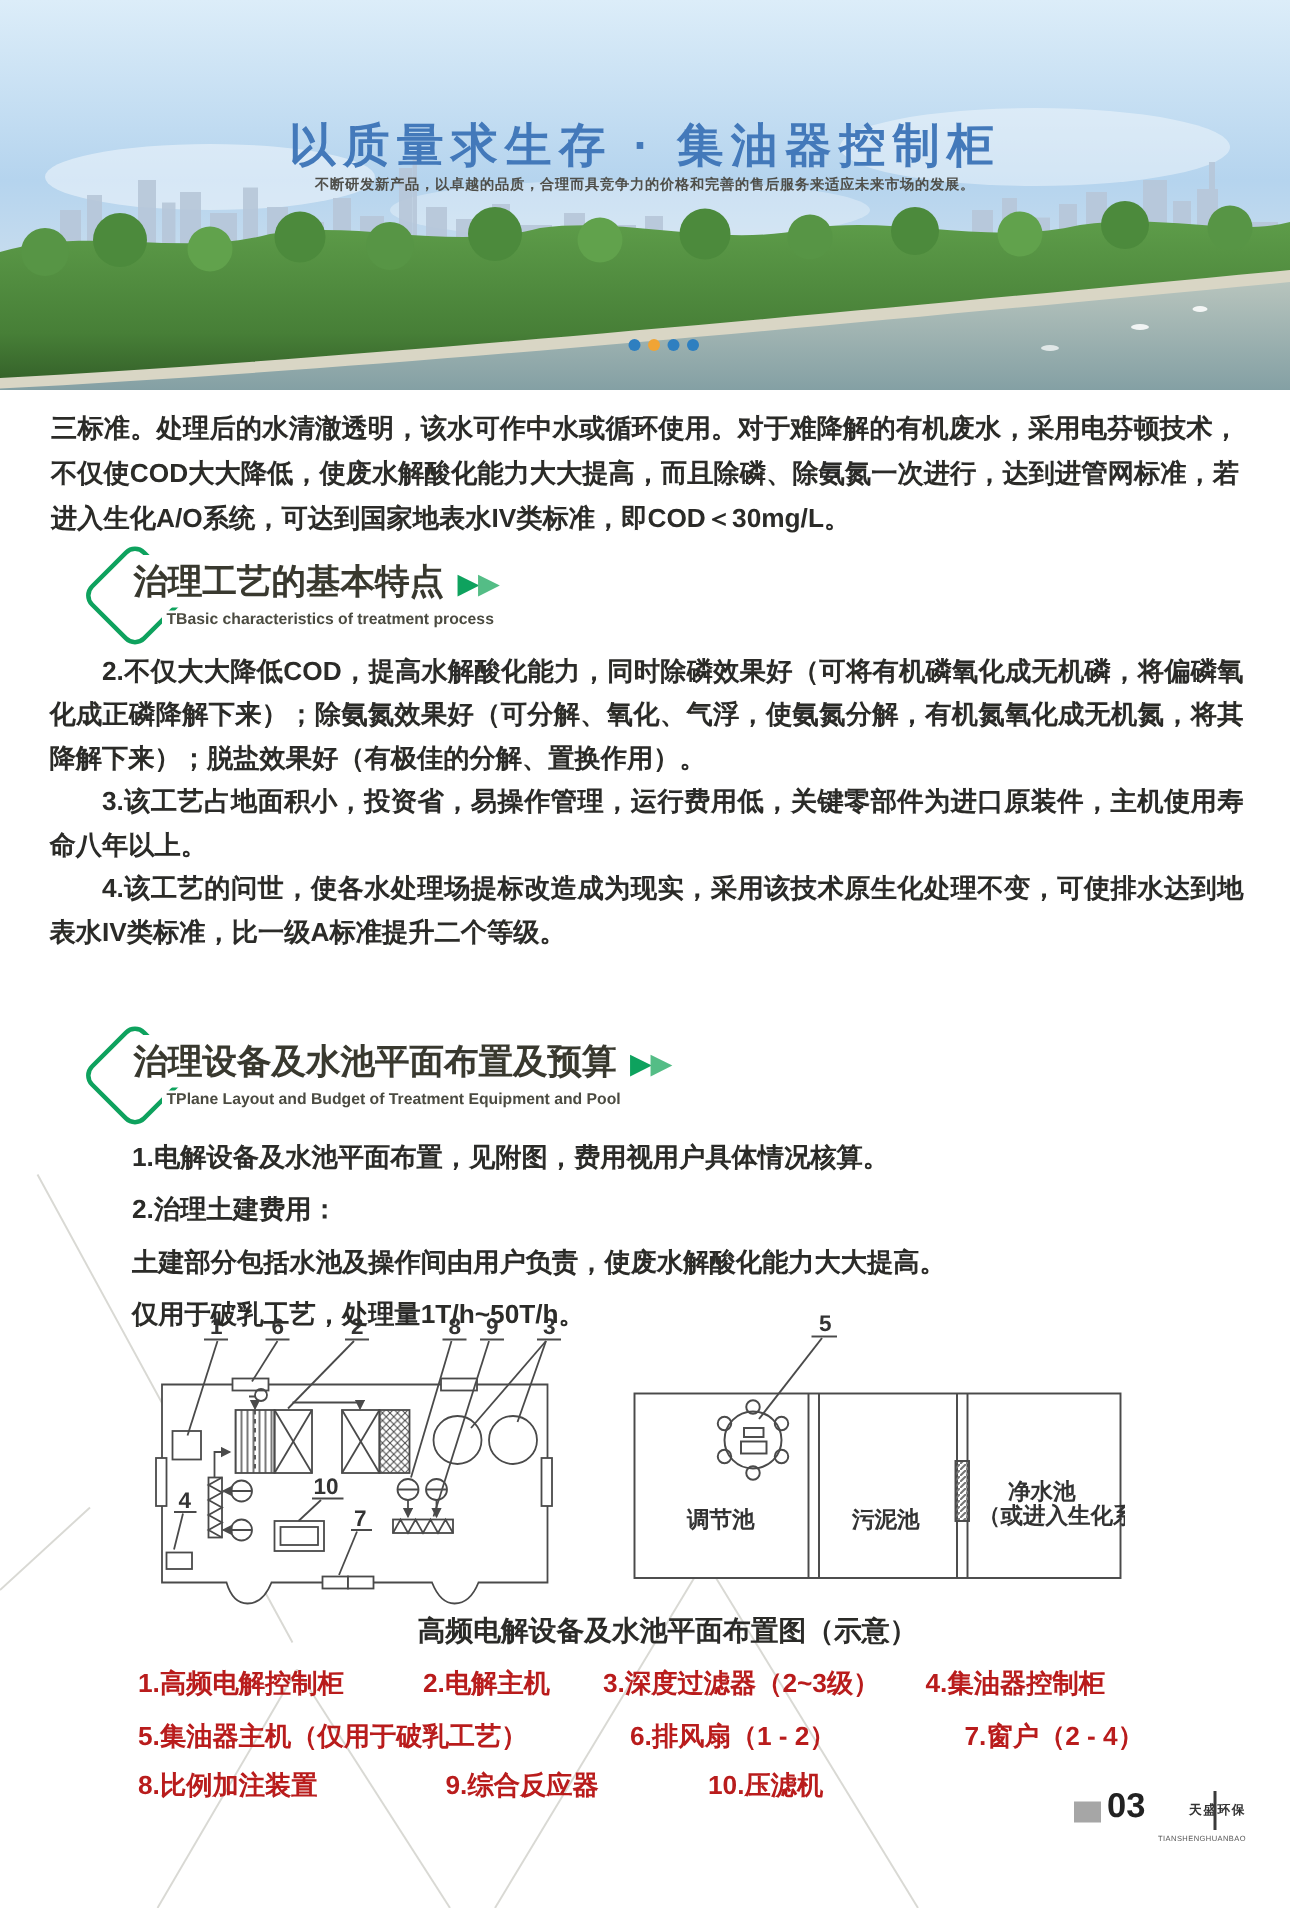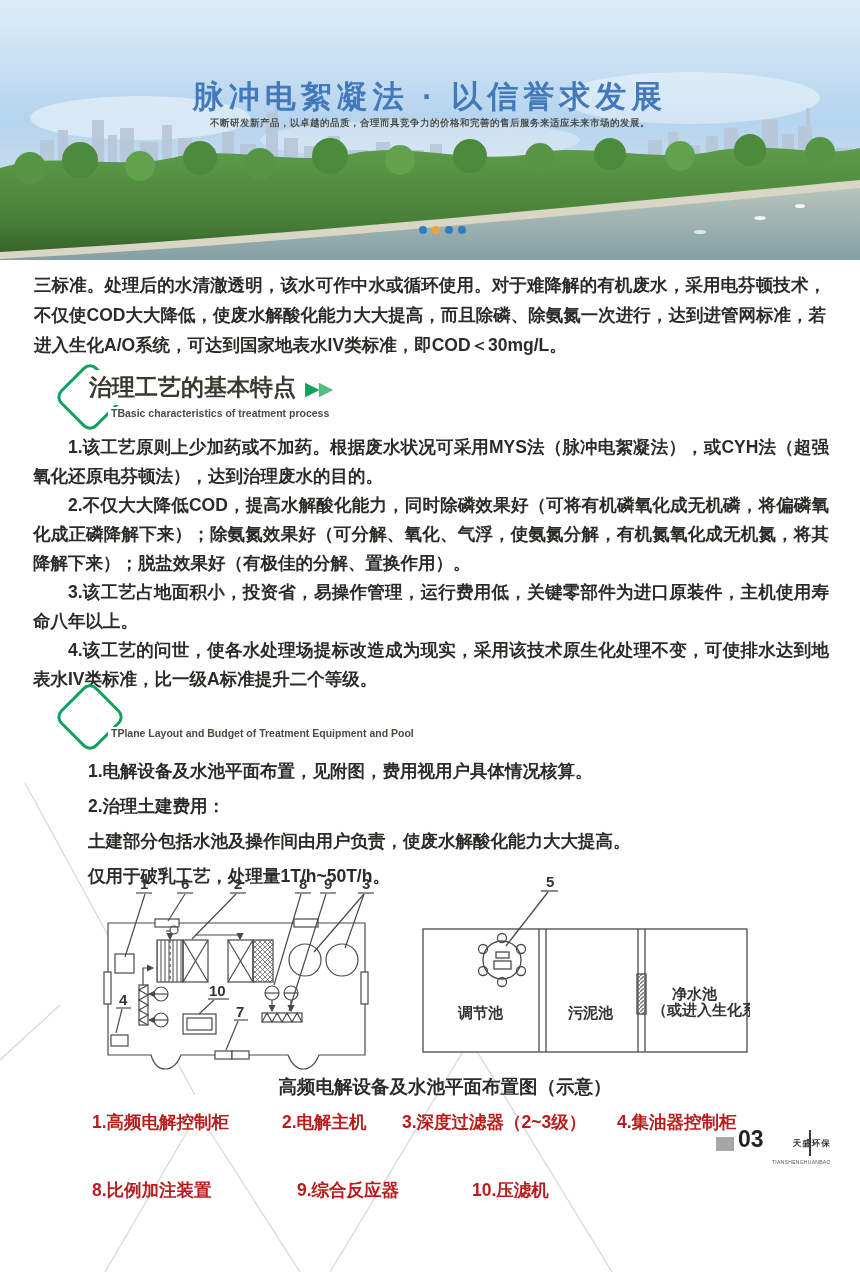--- a/index.html
+++ b/index.html
@@ -62,21 +62,21 @@
   .caption{
     position:absolute;left:195px;top:1074px;width:500px;text-align:center;
     font-size:18.5px;font-weight:800;color:#2b2b28;
   }
   
   .legend-row{position:absolute;left:0;width:860px;height:26px;}
   .legend-row span{
     position:absolute;font-size:17.5px;font-weight:700;color:#b91c1c;white-space:nowrap;
   }
   
-  .footer{position:absolute;left:700px;top:1126px;width:150px;height:40px;}
+  .footer{position:absolute;left:700px;top:1190px;width:150px;height:40px;}
   .footer .sq{position:absolute;left:16px;top:11px;width:18px;height:14px;background:#a6a6a6;}
   .footer .pg{position:absolute;left:38px;top:0;font-size:23px;font-weight:800;color:#222;}
   .footer .brand{position:absolute;left:72px;top:6px;text-align:right;line-height:1.1;}
   .footer .brand .cn{font-size:8.5px;font-weight:800;color:#333;letter-spacing:1px;}
   .footer .brand .en{font-size:5px;color:#555;letter-spacing:0.3px;}
   .footer .vline{position:absolute;left:109px;top:4px;width:2px;height:26px;background:#3a3a3a;}
 </style>
 </head>
 <body>
 
@@ -162,21 +162,21 @@
         <circle cx="820" cy="152" r="15" fill="#579545"></circle>
       </g>
 
       <path d="M0,252 C250,238 520,212 860,180 L860,190 C520,222 250,248 0,260 Z" fill="#d9d6c5"></path>
 
       <path d="M0,259 C250,246 520,220 860,188 L860,260 L0,260 Z" fill="url(#water)"></path>
       <ellipse cx="760" cy="218" rx="6" ry="2" fill="#ffffff" opacity="0.85"></ellipse>
       <ellipse cx="800" cy="206" rx="5" ry="2" fill="#ffffff" opacity="0.85"></ellipse>
       <ellipse cx="700" cy="232" rx="6" ry="2" fill="#ffffff" opacity="0.7"></ellipse>
     </svg>
-    <div class="banner-title">脉冲电絮凝法 · 以信誉求发展</div>
+    <div class="banner-title">以质量求生存 · 集油器控制柜</div>
     <div class="banner-sub">不断研发新产品，以卓越的品质，合理而具竞争力的价格和完善的售后服务来适应未来市场的发展。</div>
     <div class="dots">
       <span style="background:#2e7fc0"></span>
       <span style="background:#f0a435"></span>
       <span style="background:#2e7fc0"></span>
       <span style="background:#2e7fc0"></span>
     </div>
   </div>
 
   <svg class="decor" viewBox="0 0 860 1272">
@@ -190,28 +190,28 @@
 
   <p class="intro">三标准。处理后的水清澈透明，该水可作中水或循环使用。对于难降解的有机废水，采用电芬顿技术，不仅使COD大大降低，使废水解酸化能力大大提高，而且除磷、除氨氮一次进行，达到进管网标准，若进入生化A/O系统，可达到国家地表水IV类标准，即COD＜30mg/L。</p>
 
   <div class="section-head" style="top:362px">
     <span class="diamond"></span>
     <span class="sec-title"><span>治理工艺的基本特点</span><span class="sec-arrows"><span class="a1">▶</span><span class="a2">▶</span></span></span>
     <span class="sec-sub">TBasic characteristics of treatment process</span>
   </div>
 
   <div class="features">
-    <p>1.该工艺原则上少加药或不加药。根据废水状况可采用MYS法（脉冲电絮凝法），或CYH法（超强氧化还原电芬顿法），达到治理废水的目的。</p>
     <p>2.不仅大大降低COD，提高水解酸化能力，同时除磷效果好（可将有机磷氧化成无机磷，将偏磷氧化成正磷降解下来）；除氨氮效果好（可分解、氧化、气浮，使氨氮分解，有机氮氧化成无机氮，将其降解下来）；脱盐效果好（有极佳的分解、置换作用）。</p>
     <p>3.该工艺占地面积小，投资省，易操作管理，运行费用低，关键零部件为进口原装件，主机使用寿命八年以上。</p>
     <p>4.该工艺的问世，使各水处理场提标改造成为现实，采用该技术原生化处理不变，可使排水达到地表水IV类标准，比一级A标准提升二个等级。</p>
   </div>
 
   <div class="section-head" style="top:682px">
     <span class="diamond"></span>
+    <span class="sec-title"><span>治理设备及水池平面布置及预算</span><span class="sec-arrows"><span class="a1">▶</span><span class="a2">▶</span></span></span>
     <span class="sec-sub">TPlane Layout and Budget of Treatment Equipment and Pool</span>
   </div>
 
   <div class="plain-lines">
     <div>1.电解设备及水池平面布置，见附图，费用视用户具体情况核算。</div>
     <div>2.治理土建费用：</div>
     <div>土建部分包括水池及操作间由用户负责，使废水解酸化能力大大提高。</div>
     <div>仅用于破乳工艺，处理量1T/h~50T/h。</div>
   </div>
 
@@ -350,20 +350,25 @@
   </svg>
 
   <div class="caption">高频电解设备及水池平面布置图（示意）</div>
 
   <div class="legend-row" style="top:1110px">
     <span style="left:92px">1.高频电解控制柜</span>
     <span style="left:282px">2.电解主机</span>
     <span style="left:402px">3.深度过滤器（2~3级）</span>
     <span style="left:617px">4.集油器控制柜</span>
   </div>
+  <div class="legend-row" style="top:1145px">
+    <span style="left:92px">5.集油器主机（仅用于破乳工艺）</span>
+    <span style="left:420px">6.排风扇（1 - 2）</span>
+    <span style="left:643px">7.窗户（2 - 4）</span>
+  </div>
   <div class="legend-row" style="top:1178px">
     <span style="left:92px">8.比例加注装置</span>
     <span style="left:297px">9.综合反应器</span>
     <span style="left:472px">10.压滤机</span>
   </div>
 
   <div class="footer">
     <span class="sq"></span>
     <span class="pg">03</span>
     <span class="brand">

